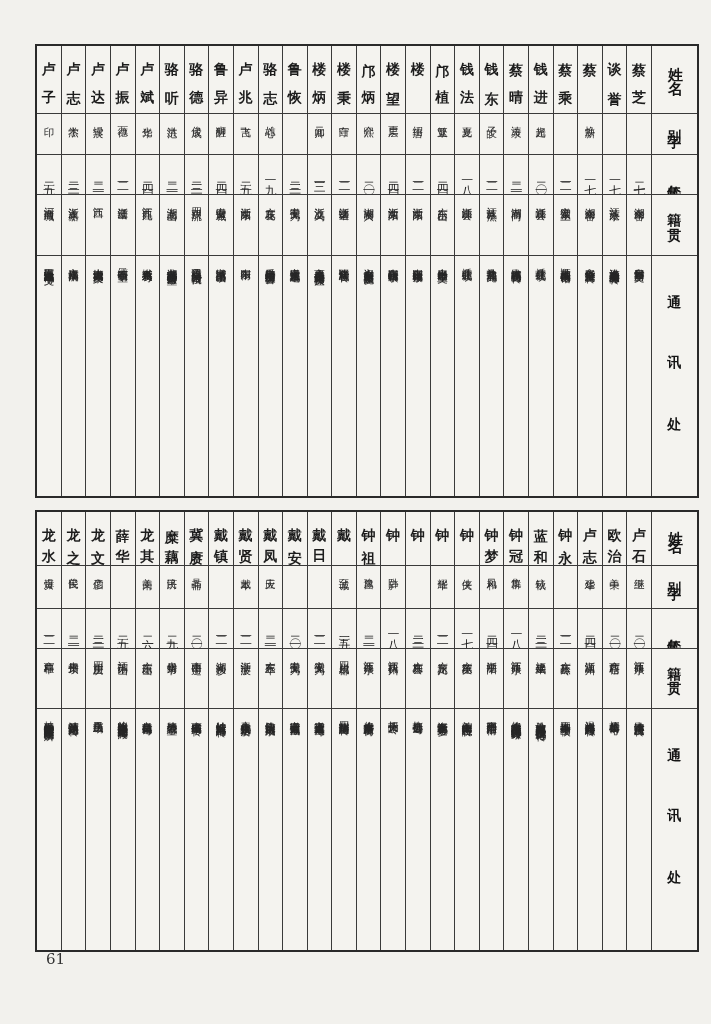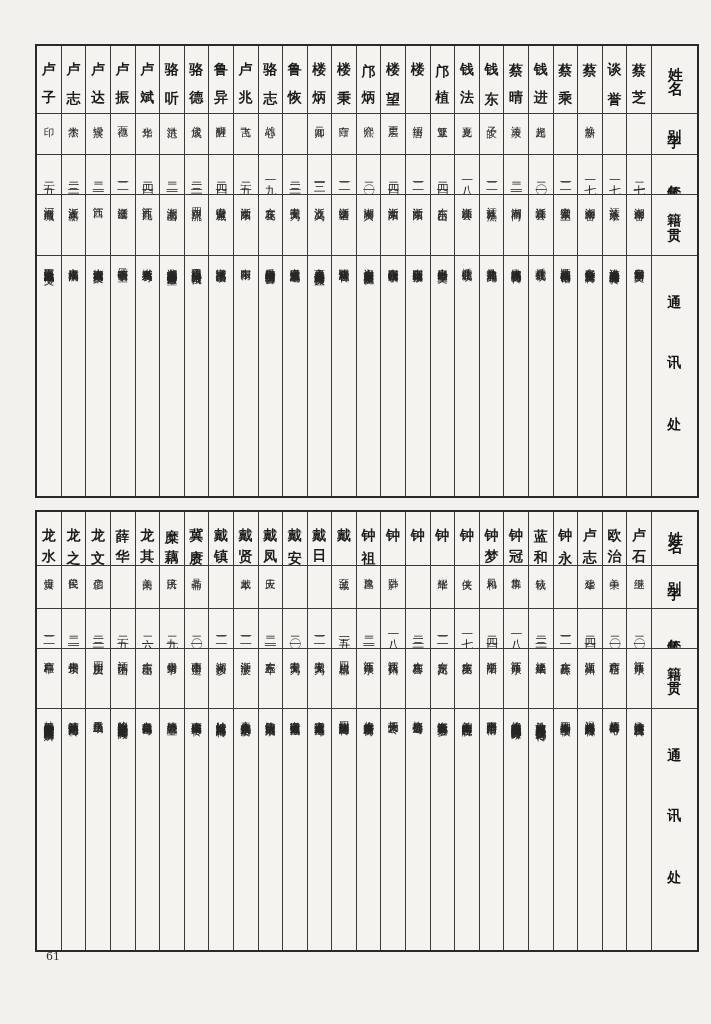--- a/index.html
+++ b/index.html
@@ -57,21 +57,21 @@
   .hd-name{font-size:15px;letter-spacing:14px;padding-top:9px;}
   .t2 .hd-name{letter-spacing:8px;padding-top:7px;}
   .hd-zi{font-size:14px;letter-spacing:4px;padding-top:4px;}
   .hd-age{font-size:14px;letter-spacing:1px;padding-top:5px;}
   .hd-jg{font-size:14px;letter-spacing:15px;padding-top:7px;}
   .t2 .hd-jg{letter-spacing:14px;}
   .hd-addr{font-size:14px;letter-spacing:62px;padding-top:26px;}
   .page-num{
     position:absolute;left:46px;top:950px;
     font-family:"DejaVu Serif",serif;
-    font-size:11px;color:#333;
+    font-size:15px;color:#333;
   }
 </style>
 </head>
 <body>
 
 <div class="page">
 
   <div class="dtable t1">
     <div class="col hcol">
       <div class="cell r-name">

